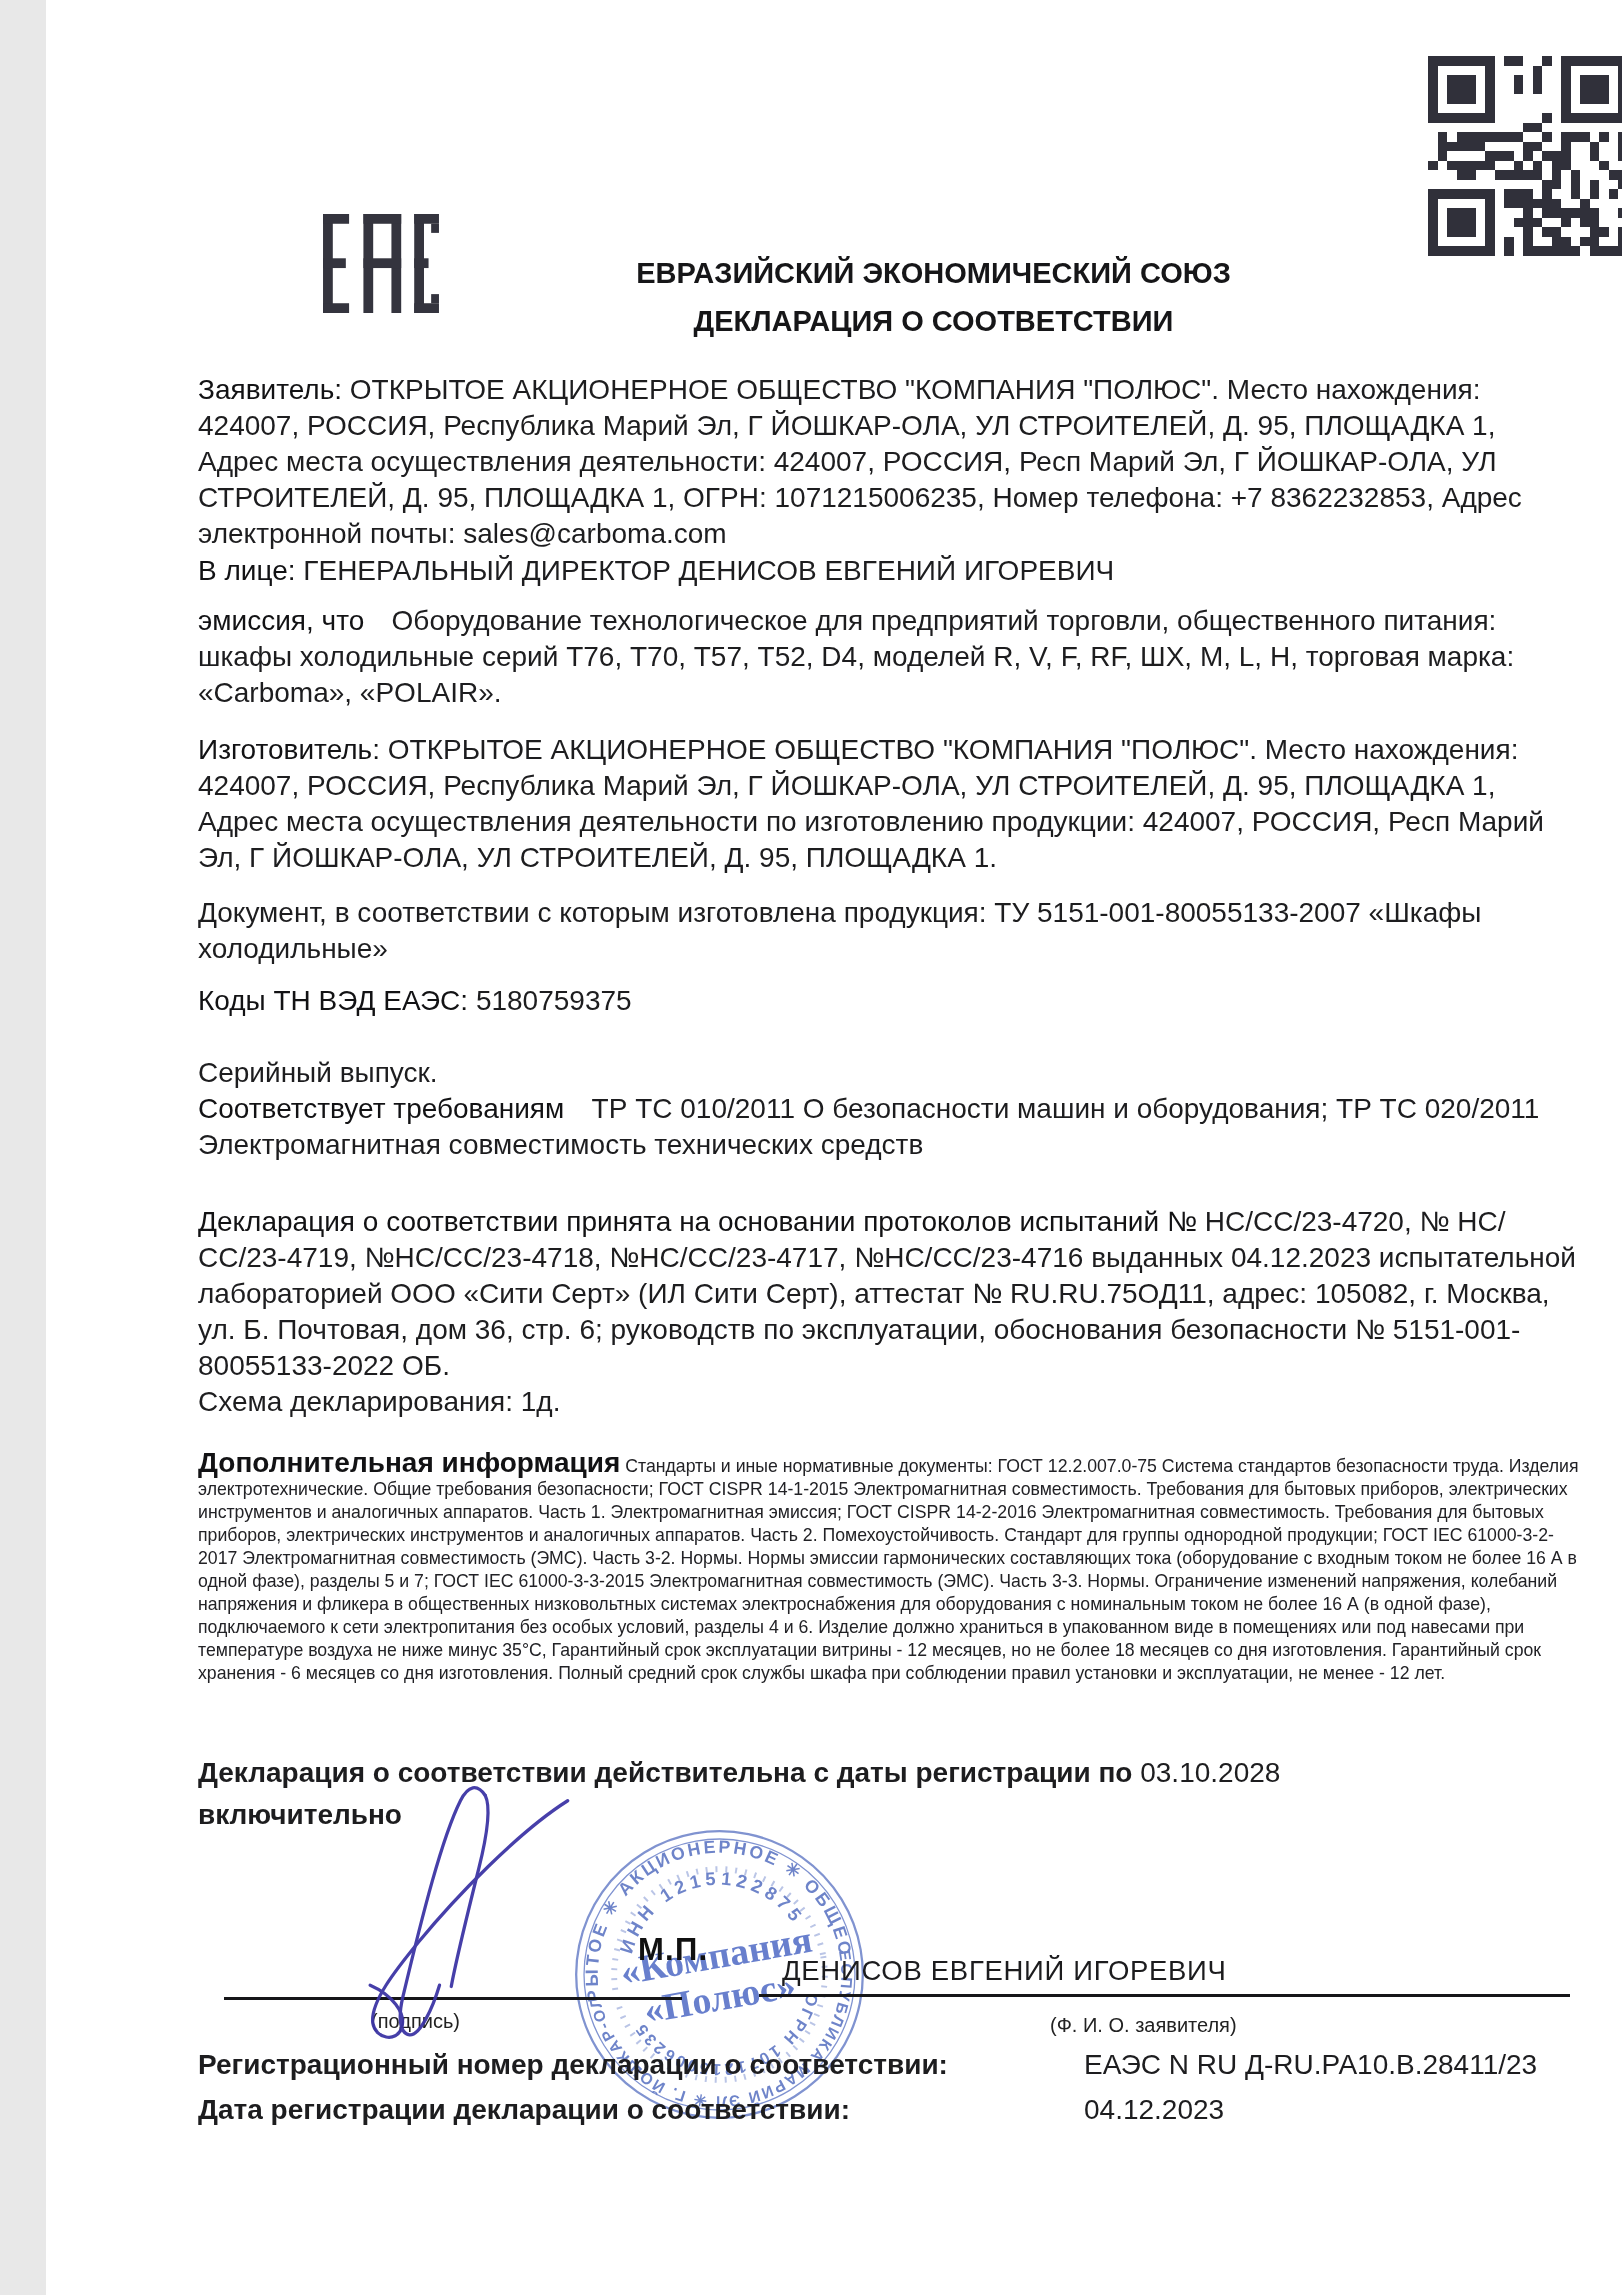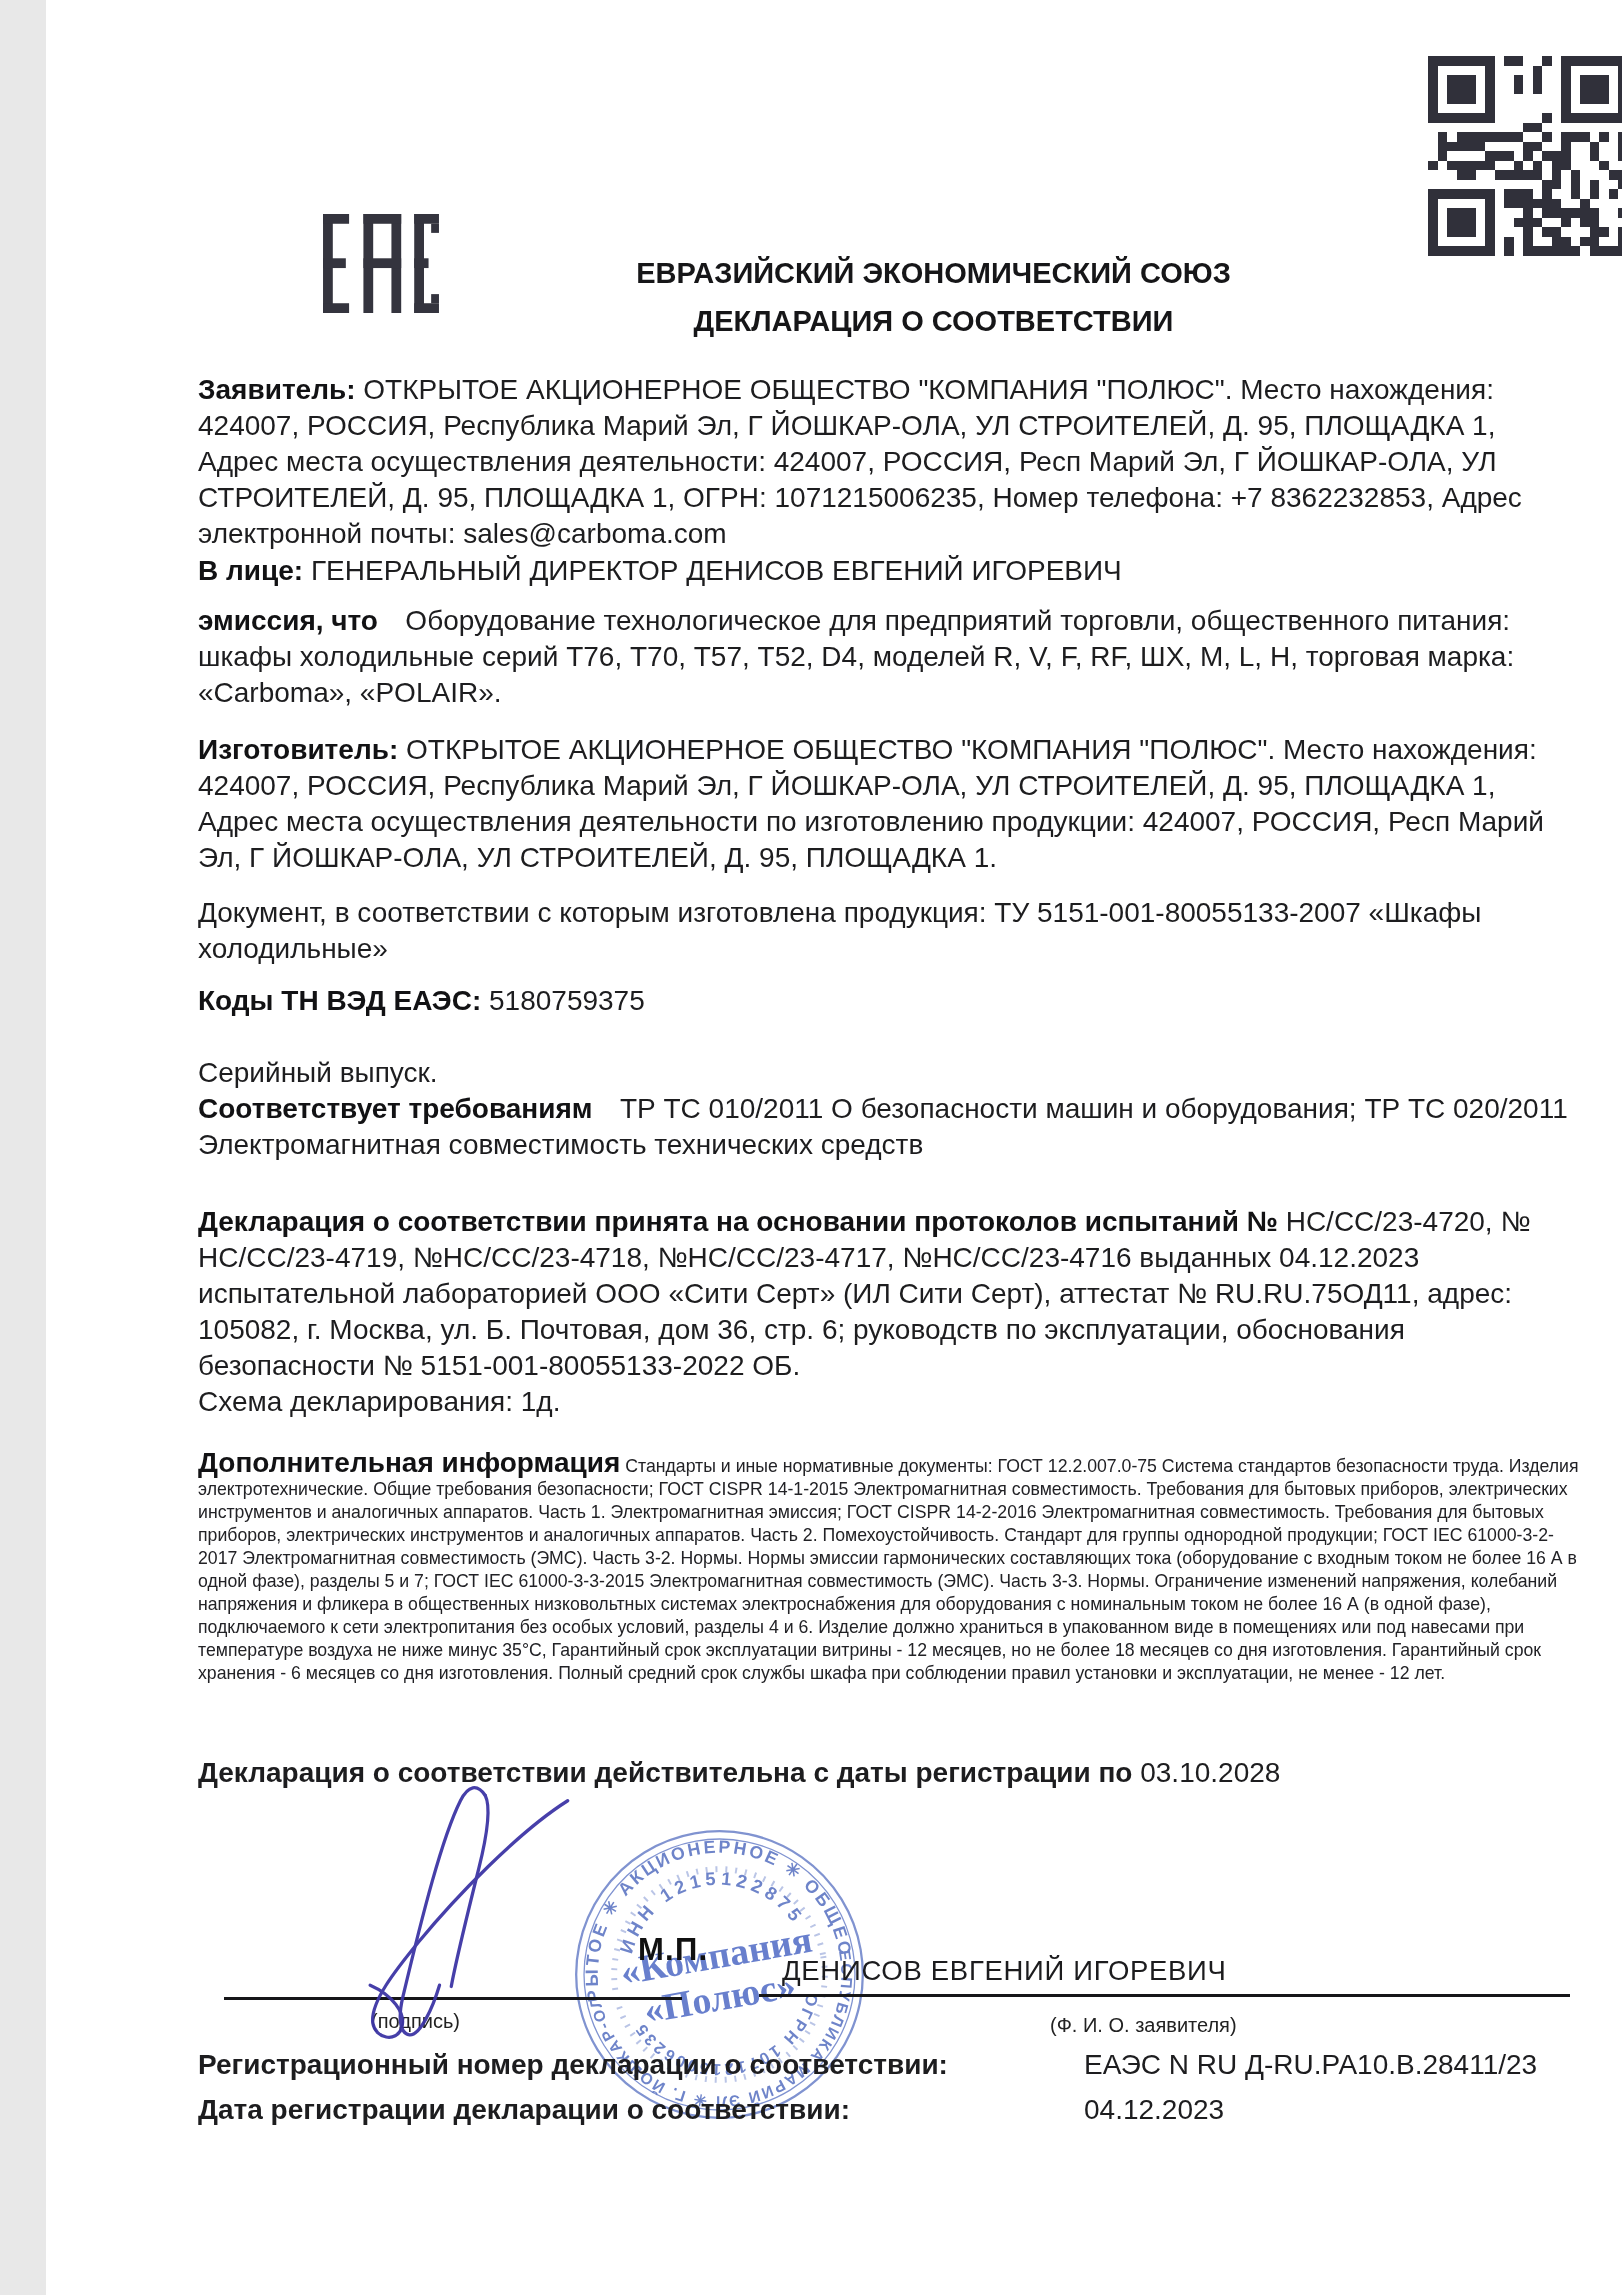--- a/index.html
+++ b/index.html
@@ -2,21 +2,21 @@
 <html style="font-size:10.5px"><head>
 <meta charset="utf-8">
 <style>
   html,body{margin:0;padding:0;background:#e8e8e8;}
   .page{
     position:relative; width:1623px; height:2295px; background:#ffffff;
     font-family:"Liberation Sans", sans-serif; color:#1d1d1f; overflow:hidden;margin-left:46px;
   }
   .abs{position:absolute;}
   .para{left:152px; width:1385px; font-size:28px; line-height:36px; text-align:left;}
-  .lead{font-weight:bold; color:#121214;}
+  .lead{font-weight:normal; color:#121214;}
   .gap{margin-right:19.6px;}
   .title{left:152px; width:1471px; text-align:center; font-weight:bold; font-size:29px; color:#161618;}
   .small-para{left:152px; width:1387px; font-size:17.7px; line-height:23px; color:#222226;}
   .small-para .lead-big{font-size:28px; font-weight:bold;}
   .validity{font-weight:bold; font-size:28px; line-height:42px;}
   .validity .normal{font-weight:normal;}
   .sigline{height:2.6px; background:#161618; z-index:2;}
   .caption{font-size:20px; color:#222;}
   .regrow{left:152px; width:1385px; font-size:28px; font-weight:bold; z-index:2;}
   .regrow .value{position:absolute; left:886px; font-weight:normal; white-space:nowrap;}
@@ -236,20 +236,21 @@
   </div>
 
   <div class="abs small-para" style="top:1451px;">
     <span class="lead lead-big">Дополнительная информация</span>
     <span>Стандарты и иные нормативные документы: ГОСТ 12.2.007.0-75 Система стандартов безопасности труда. Изделия электротехнические. Общие требования безопасности; ГОСТ CISPR 14-1-2015 Электромагнитная совместимость. Требования для бытовых приборов, электрических инструментов и аналогичных аппаратов. Часть 1. Электромагнитная эмиссия; ГОСТ CISPR 14-2-2016 Электромагнитная совместимость. Требования для бытовых приборов, электрических инструментов и аналогичных аппаратов. Часть 2. Помехоустойчивость. Стандарт для группы однородной продукции; ГОСТ IEC 61000-3-2-2017 Электромагнитная совместимость (ЭМС). Часть 3-2. Нормы. Нормы эмиссии гармонических составляющих тока (оборудование с входным током не более 16 А в одной фазе), разделы 5 и 7; ГОСТ IEC 61000-3-3-2015 Электромагнитная совместимость (ЭМС). Часть 3-3. Нормы. Ограничение изменений напряжения, колебаний напряжения и фликера в общественных низковольтных системах электроснабжения для оборудования с номинальным током не более 16 А (в одной фазе), подключаемого к сети электропитания без особых условий, разделы 4 и 6. Изделие должно храниться в упакованном виде в помещениях или под навесами при температуре воздуха не ниже минус 35°С, Гарантийный срок эксплуатации витрины - 12 месяцев, но не более 18 месяцев со дня изготовления. Гарантийный срок хранения - 6 месяцев со дня изготовления. Полный средний срок службы шкафа при соблюдении правил установки и эксплуатации, не менее - 12 лет.</span>
   </div>
 
   <div class="abs para validity" style="top:1752px;">
     <span>Декларация о соответствии действительна с даты регистрации по</span>
     <span class="normal">03.10.2028</span>
+    <div>включительно</div>
   </div>
 
   <div class="abs stamp-wrap" style="left:523px; top:1824px;">
     <svg width="301" height="301" viewBox="-230 -230 460 460">
       <defs>
         <path id="arc-outer-top" d="M -186 0 A 186 186 0 0 1 186 0"></path>
         <path id="arc-outer-bottom" d="M 186 0 A 186 186 0 0 1 -186 0"></path>
         <path id="arc-inner-top" d="M -137 0 A 137 137 0 0 1 137 0"></path>
         <path id="arc-inner-bottom" d="M 137 0 A 137 137 0 0 1 -137 0"></path>
       </defs>

